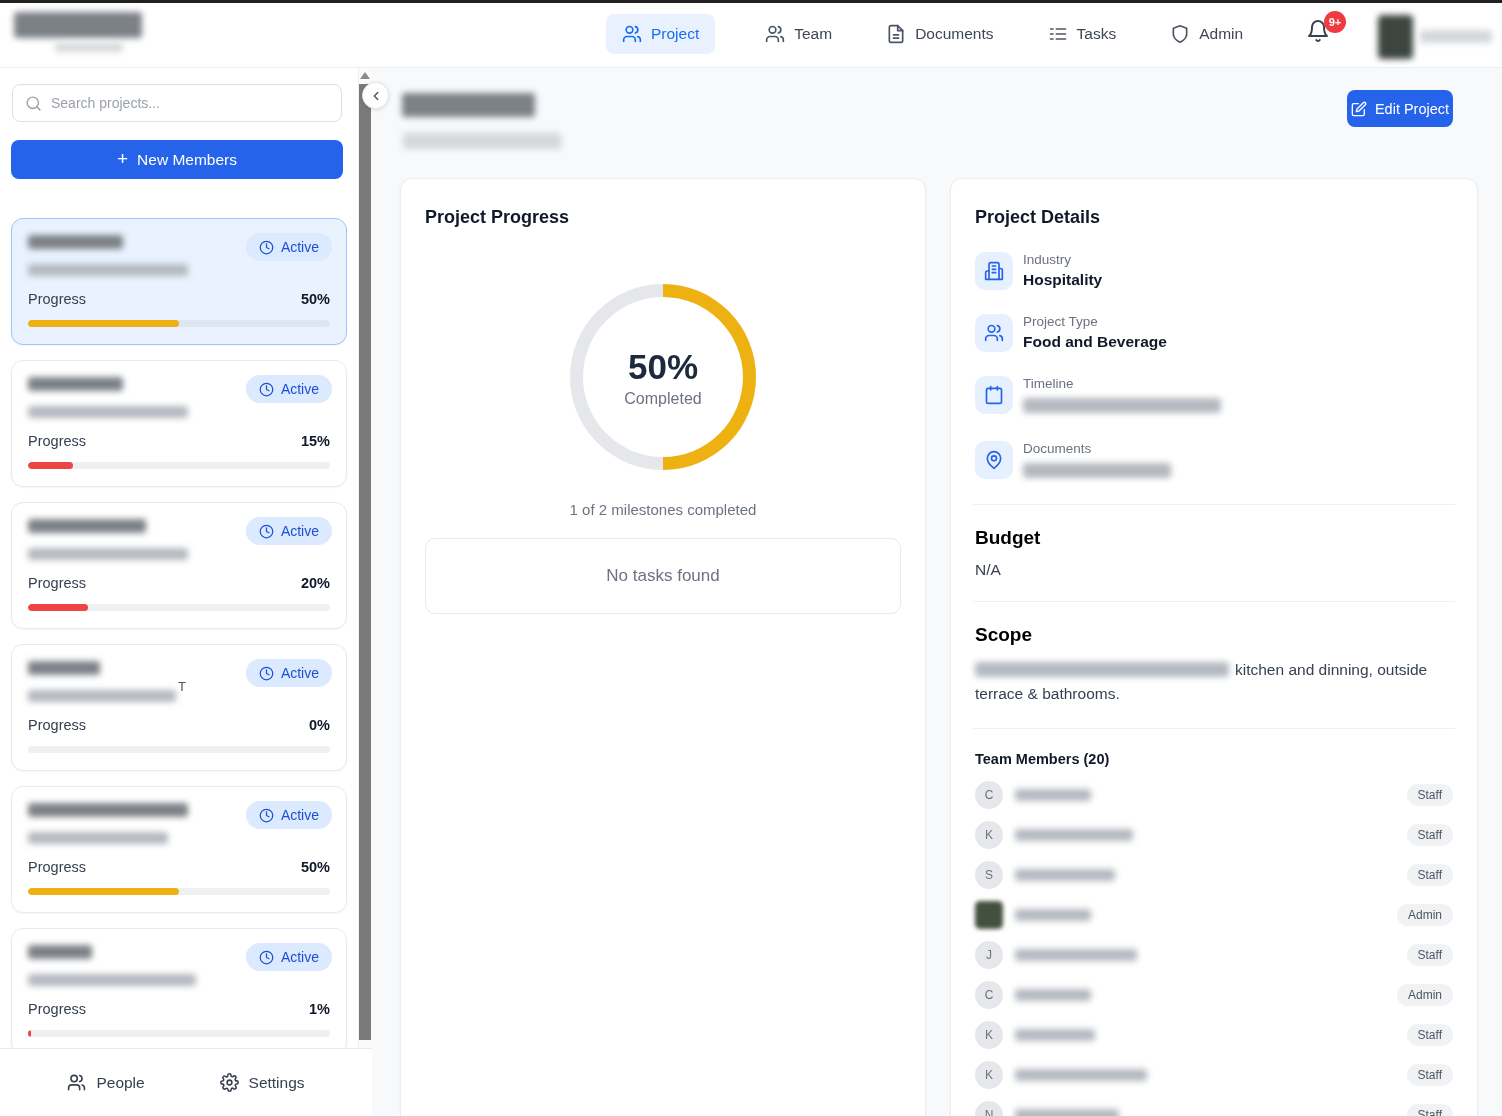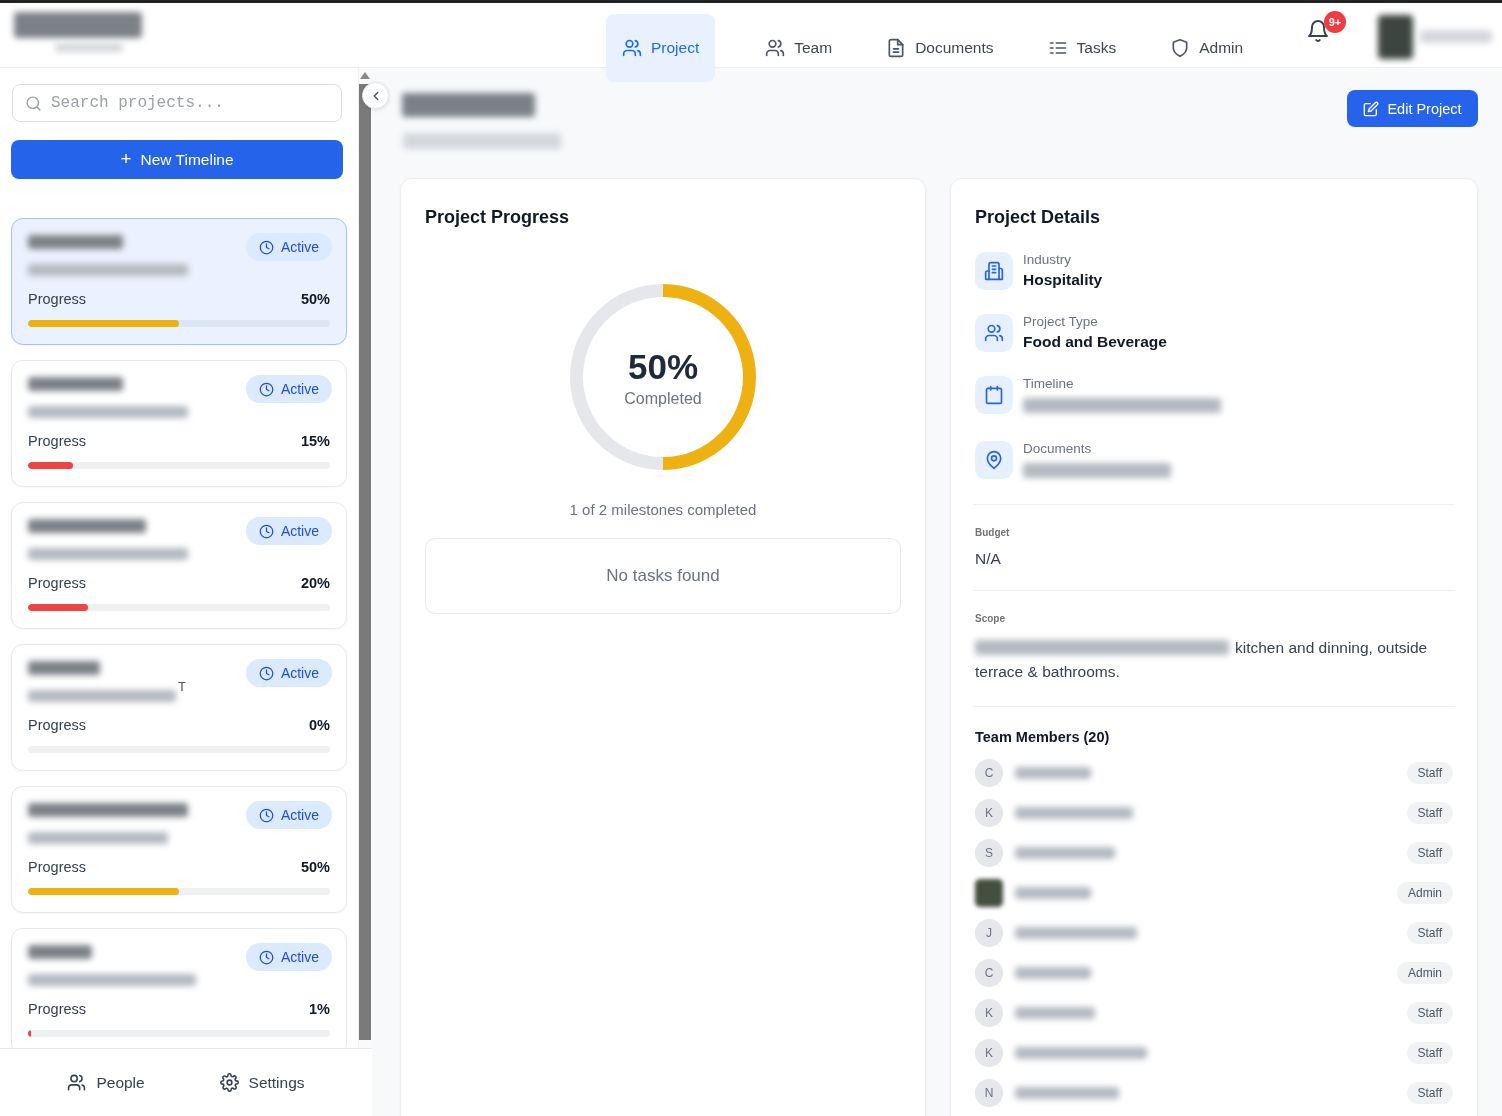--- a/index.html
+++ b/index.html
@@ -9,43 +9,43 @@
   
   .os-strip { position:absolute; left:0; top:0; width:1502px; height:3px; background:#222; }
   .navbar { position:absolute; left:0; top:3px; width:1502px; height:65px; background:#ffffff;
     border-bottom:1px solid #eceef1; }
   .logo-block { position:absolute; left:14px; top:9px; width:128px; height:26px; }
   .logo-sub { position:absolute; left:55px; top:40px; width:68px; height:9px; }
   .nav-items { position:absolute; left:606px; top:11px; display:flex; align-items:center; gap:46px; }
   .nav-item { display:flex; align-items:center; gap:9px; font-size:15.5px; color:#3f4753;
     padding:10px 4px; cursor:pointer; white-space:nowrap; }
   .nav-item svg { width:20px; height:20px; stroke:#4b5563; }
-  .nav-item.active { background:#e8f1fd; color:#1a6df0; border-radius:8px; padding:24px 16px; }
+  .nav-item.active { background:#e8f1fd; color:#1a6df0; border-radius:8px; padding:10px 16px; }
   .nav-item.active svg { stroke:#1a6df0; }
   .bell-wrap { position:absolute; left:1306px; top:16px; width:34px; height:34px; cursor:pointer; }
   .bell-wrap svg { width:24px; height:24px; stroke:#374151; }
   .nav-badge { position:absolute; right:-6px; top:-8px; min-width:22px; height:22px; background:#ef3b41;
     color:#fff; font-size:11px; font-weight:bold; border-radius:50%; display:flex;
     align-items:center; justify-content:center; padding:0 2px; }
   .nav-avatar { position:absolute; left:1378px; top:12px; width:35px; height:44px; border-radius:4px;
     background:#3c4540; filter:blur(3px); }
   .nav-username { position:absolute; left:1420px; top:27px; width:72px; height:13px; }
 
   
   .redact { background:#b4b9c0; border-radius:3px; filter:blur(3px); display:inline-block; }
   .redact.dark { background:#7c8187; }
   .redact.light { background:#d4d7db; }
 
   
   .sidebar { position:absolute; left:0; top:68px; width:358px; height:1048px; background:#ffffff; }
   .search-box { position:absolute; left:12px; top:16px; width:330px; height:38px; border:1px solid #dce0e5;
     border-radius:8px; background:#fff; display:flex; align-items:center; padding:0 12px; gap:9px; }
   .search-box svg { width:17px; height:17px; stroke:#9aa1ab; flex:none; }
-  .search-box input { border:none; outline:none; font-size:16px; color:#374151; width:100%;
-    font-family:Liberation Mono, monospace; }
+  .search-box input { border:none; outline:none; font-size:14px; color:#374151; width:100%;
+    font-family:Liberation Sans, sans-serif; }
   .search-box input::placeholder { color:#9aa1ab; }
   .new-project-btn { position:absolute; left:11px; top:72px; width:332px; height:39px; background:#2563eb;
     border:none; border-radius:8px; color:#fff; font-size:15.5px; display:flex; align-items:center;
     justify-content:center; gap:9px; cursor:pointer; font-family:"Liberation Sans", sans-serif; }
   .new-project-btn .plus { font-size:19px; font-weight:400; margin-top:-2px; }
 
   .proj-list { position:absolute; left:0; top:150px; width:358px; }
   .proj-card { position:relative; margin:0 11px 15px 11px; height:127px; background:#fff;
     border:1px solid #e7e9ec; border-radius:12px; padding:16px; cursor:pointer;
     box-shadow:0 1px 2px rgba(16,24,40,.04); }
@@ -81,21 +81,21 @@
 
   
   .collapse-btn { position:absolute; left:362px; top:82px; width:27px; height:27px; border-radius:50%;
     background:#fff; border:1px solid #e4e7ea; box-shadow:0 1px 4px rgba(0,0,0,.12); display:flex;
     align-items:center; justify-content:center; cursor:pointer; z-index:5; }
   .collapse-btn svg { width:14px; height:14px; stroke:#475569; }
 
   
   .main-title { position:absolute; left:402px; top:93px; width:133px; height:24px; }
   .main-sub { position:absolute; left:403px; top:133px; width:158px; height:16px; }
-  .edit-btn { position:absolute; left:1347px; top:90px; width:131px; height:37px; background:#2563eb;
+  .edit-btn { position:absolute; left:1347px; top:90px; width:106px; height:37px; background:#2563eb;
     border:none; border-radius:8px; color:#fff; font-size:14.5px; display:flex; align-items:center;
     justify-content:center; gap:8px; cursor:pointer; font-family:"Liberation Sans", sans-serif; }
   .edit-btn svg { width:16px; height:16px; stroke:#fff; }
 
   
   .card { position:absolute; background:#fff; border:1px solid #ebedf0; border-radius:12px;
     box-shadow:0 1px 3px rgba(16,24,40,.05); }
   .card-left { left:400px; top:178px; width:526px; height:960px; padding:28px 24px; }
   .card-right { left:950px; top:178px; width:528px; height:960px; padding:28px 24px; }
   .card-h1 { font-size:18px; font-weight:bold; color:#111827; }
@@ -122,21 +122,21 @@
   
   .detail-row { display:flex; align-items:flex-start; gap:10px; margin-top:24px; }
   .detail-row:first-of-type { margin-top:30px; }
   .icon-tile { width:38px; height:38px; border-radius:10px; background:#e7f0fe; display:flex;
     align-items:center; justify-content:center; flex:none; }
   .icon-tile svg { width:20px; height:20px; stroke:#2563eb; }
   .detail-label { font-size:13.5px; color:#6b7280; }
   .detail-value { font-size:15.5px; font-weight:bold; color:#111827; margin-top:4px; }
   .detail-redact { margin-top:7px; width:152px; height:15px; }
   .divider { border-top:1px solid #eef0f2; margin:22px -2px 0 -2px; }
-  .section-label { font-size:10px; font-weight:bold; color:#737373; margin-top:22px; }
+  .section-label { font-size:19px; font-weight:bold; color:#000000; margin-top:22px; }
   .budget-value { font-size:15.5px; color:#374151; margin-top:12px; }
   .scope-text { font-size:15.5px; color:#374151; margin-top:12px; line-height:24px; }
   .scope-redact { width:254px; height:15px; margin-right:6px; vertical-align:-2px; }
 
   .team-title { font-size:14.5px; font-weight:bold; color:#111827; margin-top:22px; }
   .member-row { display:flex; align-items:center; height:40px; }
   .member-avatar { width:28px; height:28px; border-radius:50%; background:#e5e7eb; color:#6b7280;
     font-size:12px; display:flex; align-items:center; justify-content:center; flex:none; }
   .member-avatar.photo { border-radius:5px; background:#44503f; filter:blur(2px); }
   .member-name { margin-left:12px; width:110px; height:12px; }
@@ -212,21 +212,21 @@
 <div class="sidebar">
   <div class="search-box">
     <svg viewBox="0 0 24 24" fill="none" stroke-width="2" stroke-linecap="round" stroke-linejoin="round">
         <circle cx="11" cy="11" r="8"></circle>
         <line x1="21" y1="21" x2="16.65" y2="16.65"></line>
       </svg>
     <input type="text" placeholder="Search projects..." style="">
   </div>
   <button class="new-project-btn">
     <span class="plus">+</span>
-    <span>New Timeline</span>
+    <span>New Members</span>
   </button>
 
   <div class="proj-list">
 
     <div class="proj-card selected">
       <span class="proj-title redact dark"></span>
       <div class="active-badge">
         <svg viewBox="0 0 24 24" fill="none" stroke-width="2" stroke-linecap="round" stroke-linejoin="round">
             <circle cx="12" cy="12" r="10"></circle>
             <polyline points="12 6 12 12 16 14"></polyline>

